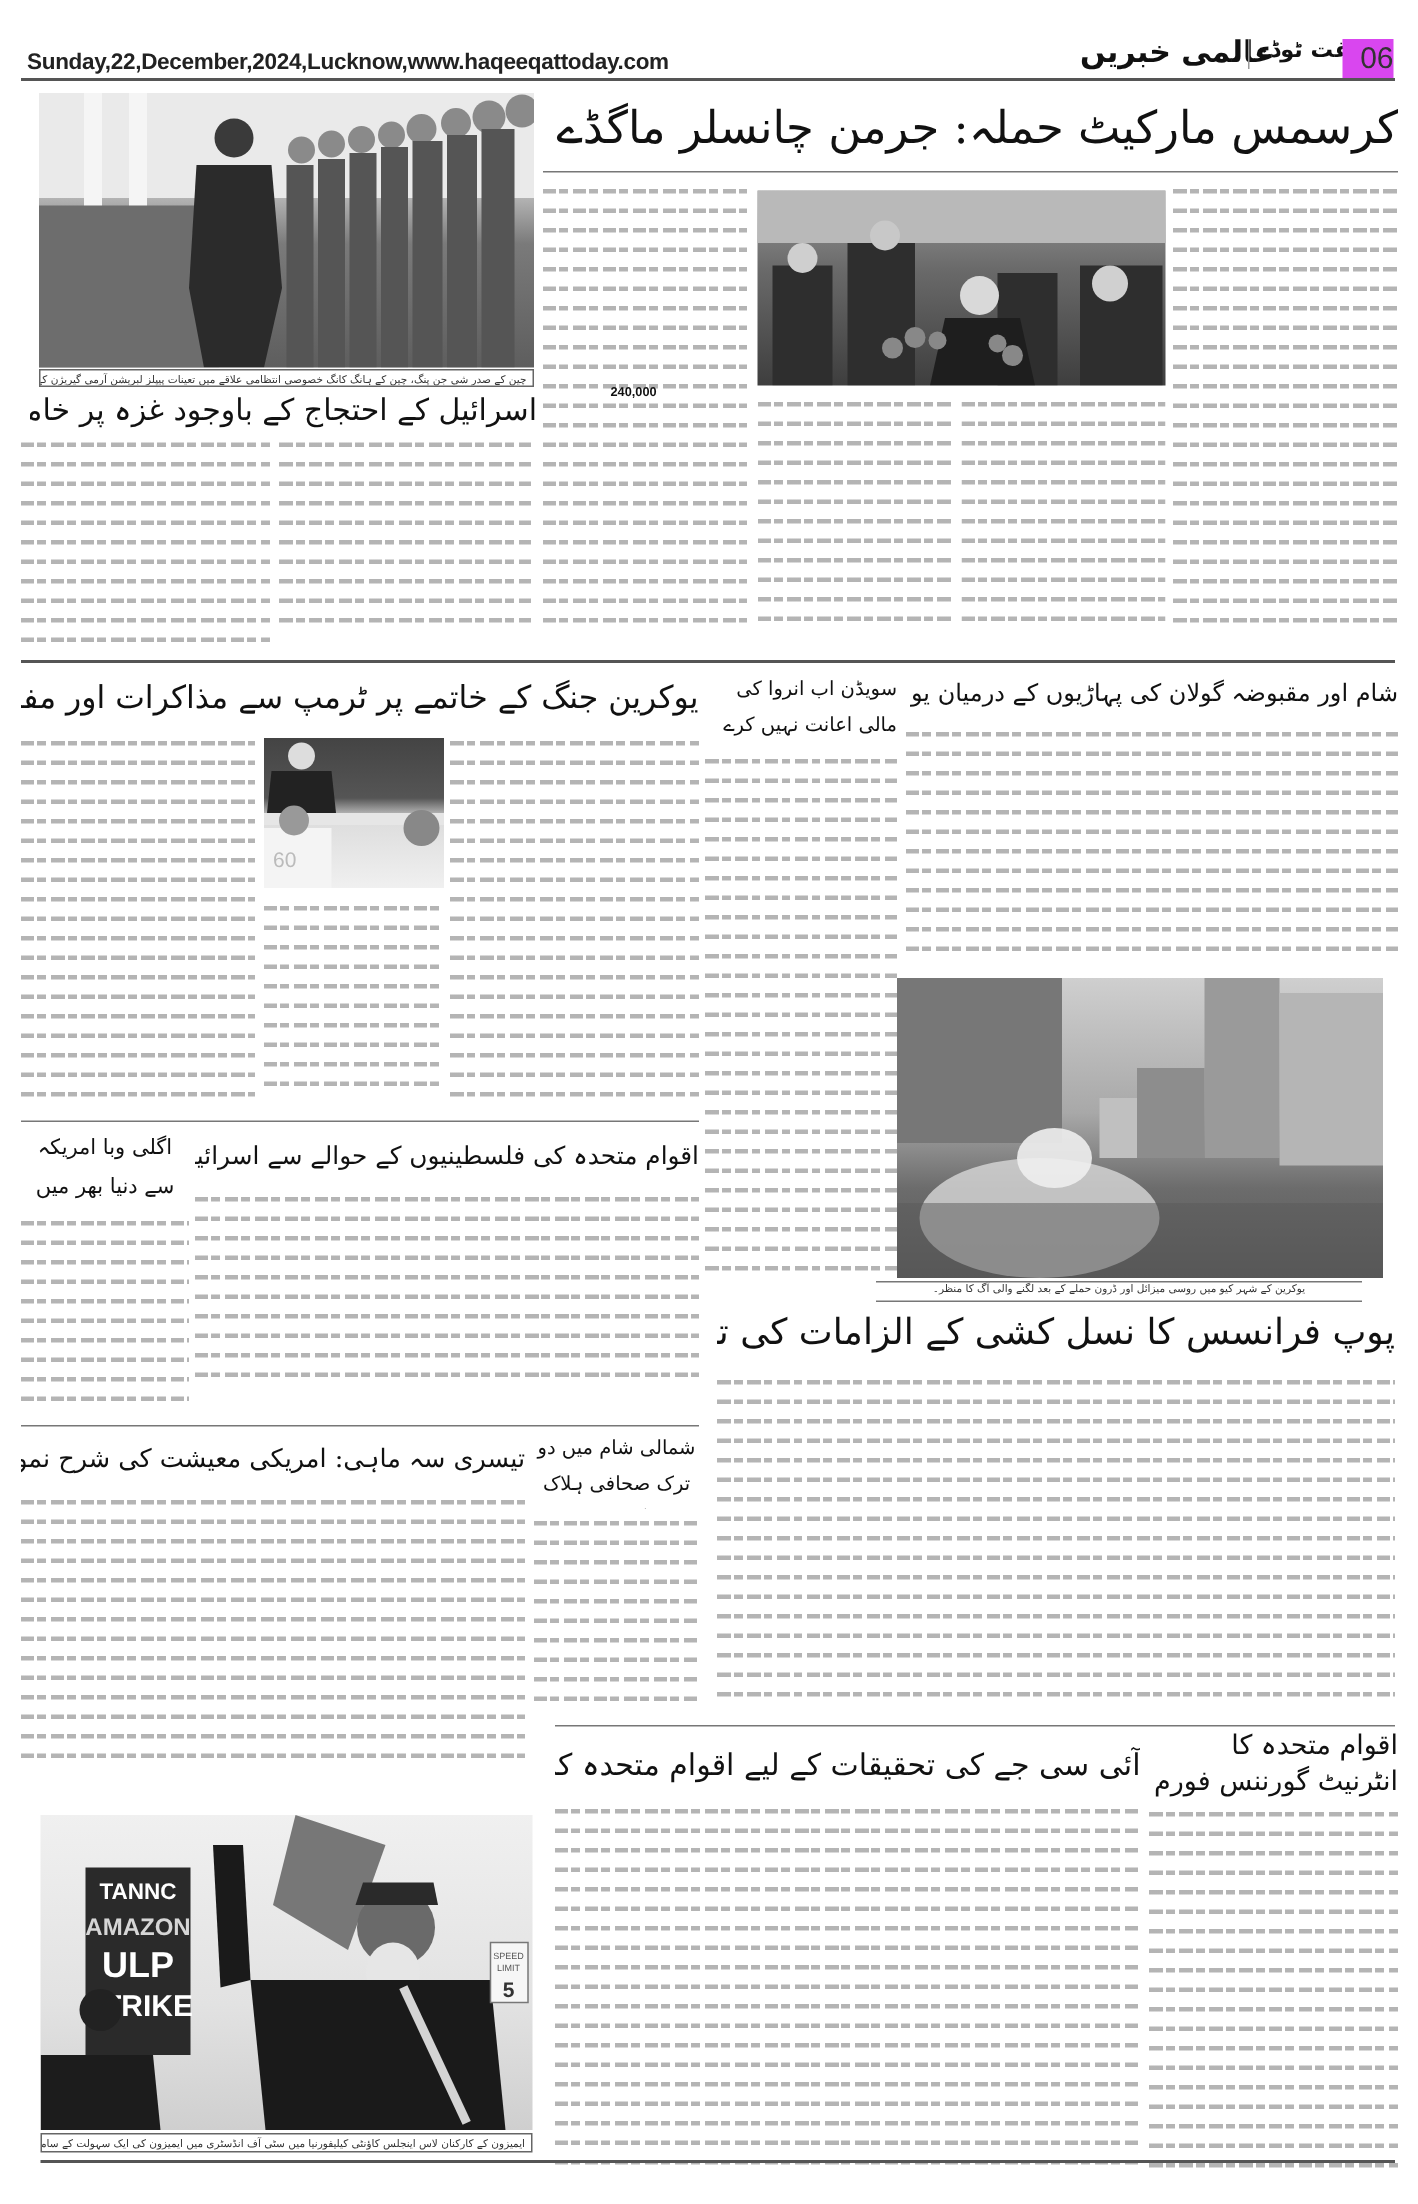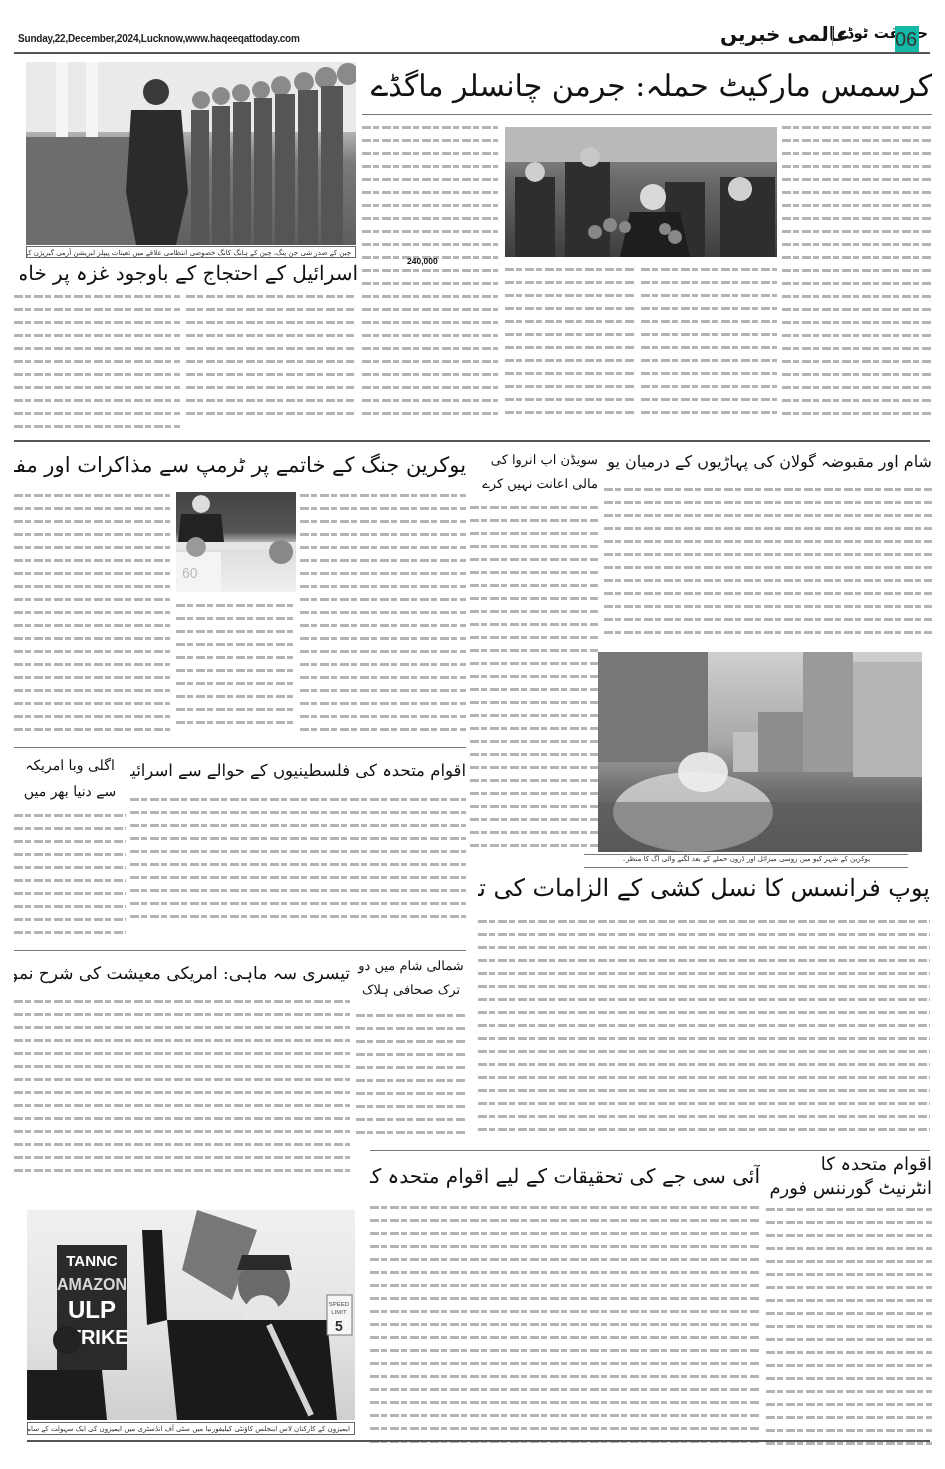--- a/index.html
+++ b/index.html
@@ -1,22 +1,22 @@
 <!DOCTYPE html>
 <html><head>
 <meta charset="utf-8">
 <style>
   html, body { margin:0; padding:0; background:#fff; }
   body { width:945px; height:1469px; position:relative; overflow:hidden; font-family:"DejaVu Sans", sans-serif; color:#111; }
   .abs { position:absolute; }
-  .hdr-date { left:18px; top:33px; font-family:"Liberation Sans", sans-serif; font-size:10px; font-weight:bold; letter-spacing:-0.2px; color:#222; }
+  .hdr-date { left:18px; top:33px; font-family:"Liberation Sans", sans-serif; font-size:15px; font-weight:bold; letter-spacing:-0.2px; color:#222; }
   .hdr-section { left:720px; top:22px; font-size:20px; font-weight:bold; direction:rtl; }
   .hdr-brand { left:838px; top:24px; font-size:15px; font-weight:bold; direction:rtl; }
   .hdr-sep { left:832px; top:26px; width:1px; height:20px; background:#999; }
-  .hdr-page { left:895px; top:26px; width:24px; height:26px; background:#14b8a6; font-family:"Liberation Sans", sans-serif; font-size:20px; color:#333; text-align:left; line-height:26px; }
+  .hdr-page { left:895px; top:26px; width:34px; height:26px; background:#d946ef; font-family:"Liberation Sans", sans-serif; font-size:20px; color:#333; text-align:right; line-height:26px; }
   .rule { background:#555; height:2px; }
   .rule-thin { background:#777; height:1px; }
   .headline { direction:rtl; text-align:right; font-family:"DejaVu Serif", serif; color:#111; white-space:nowrap; overflow:hidden; }
   .photo { background:#888; overflow:hidden; }
   .caption { direction:rtl; text-align:right; font-size:7px; color:#333; border:1px solid #666; padding:2px 4px; box-sizing:border-box; white-space:nowrap; overflow:hidden; background:#fff;}
   .textcol { direction:rtl; text-align:justify; font-size:8.5px; line-height:13px; color:#333; overflow:hidden; }
   .textcol .ln { display:block; height:13px; border-bottom:0; position:relative; }
   .textcol .ln::after { content:""; position:absolute; left:0; right:0; top:6px; height:3px; background:repeating-linear-gradient(90deg,#777 0 9px,transparent 9px 11px,#777 11px 17px,transparent 17px 20px); opacity:.55; }
 </style>
 </head>

